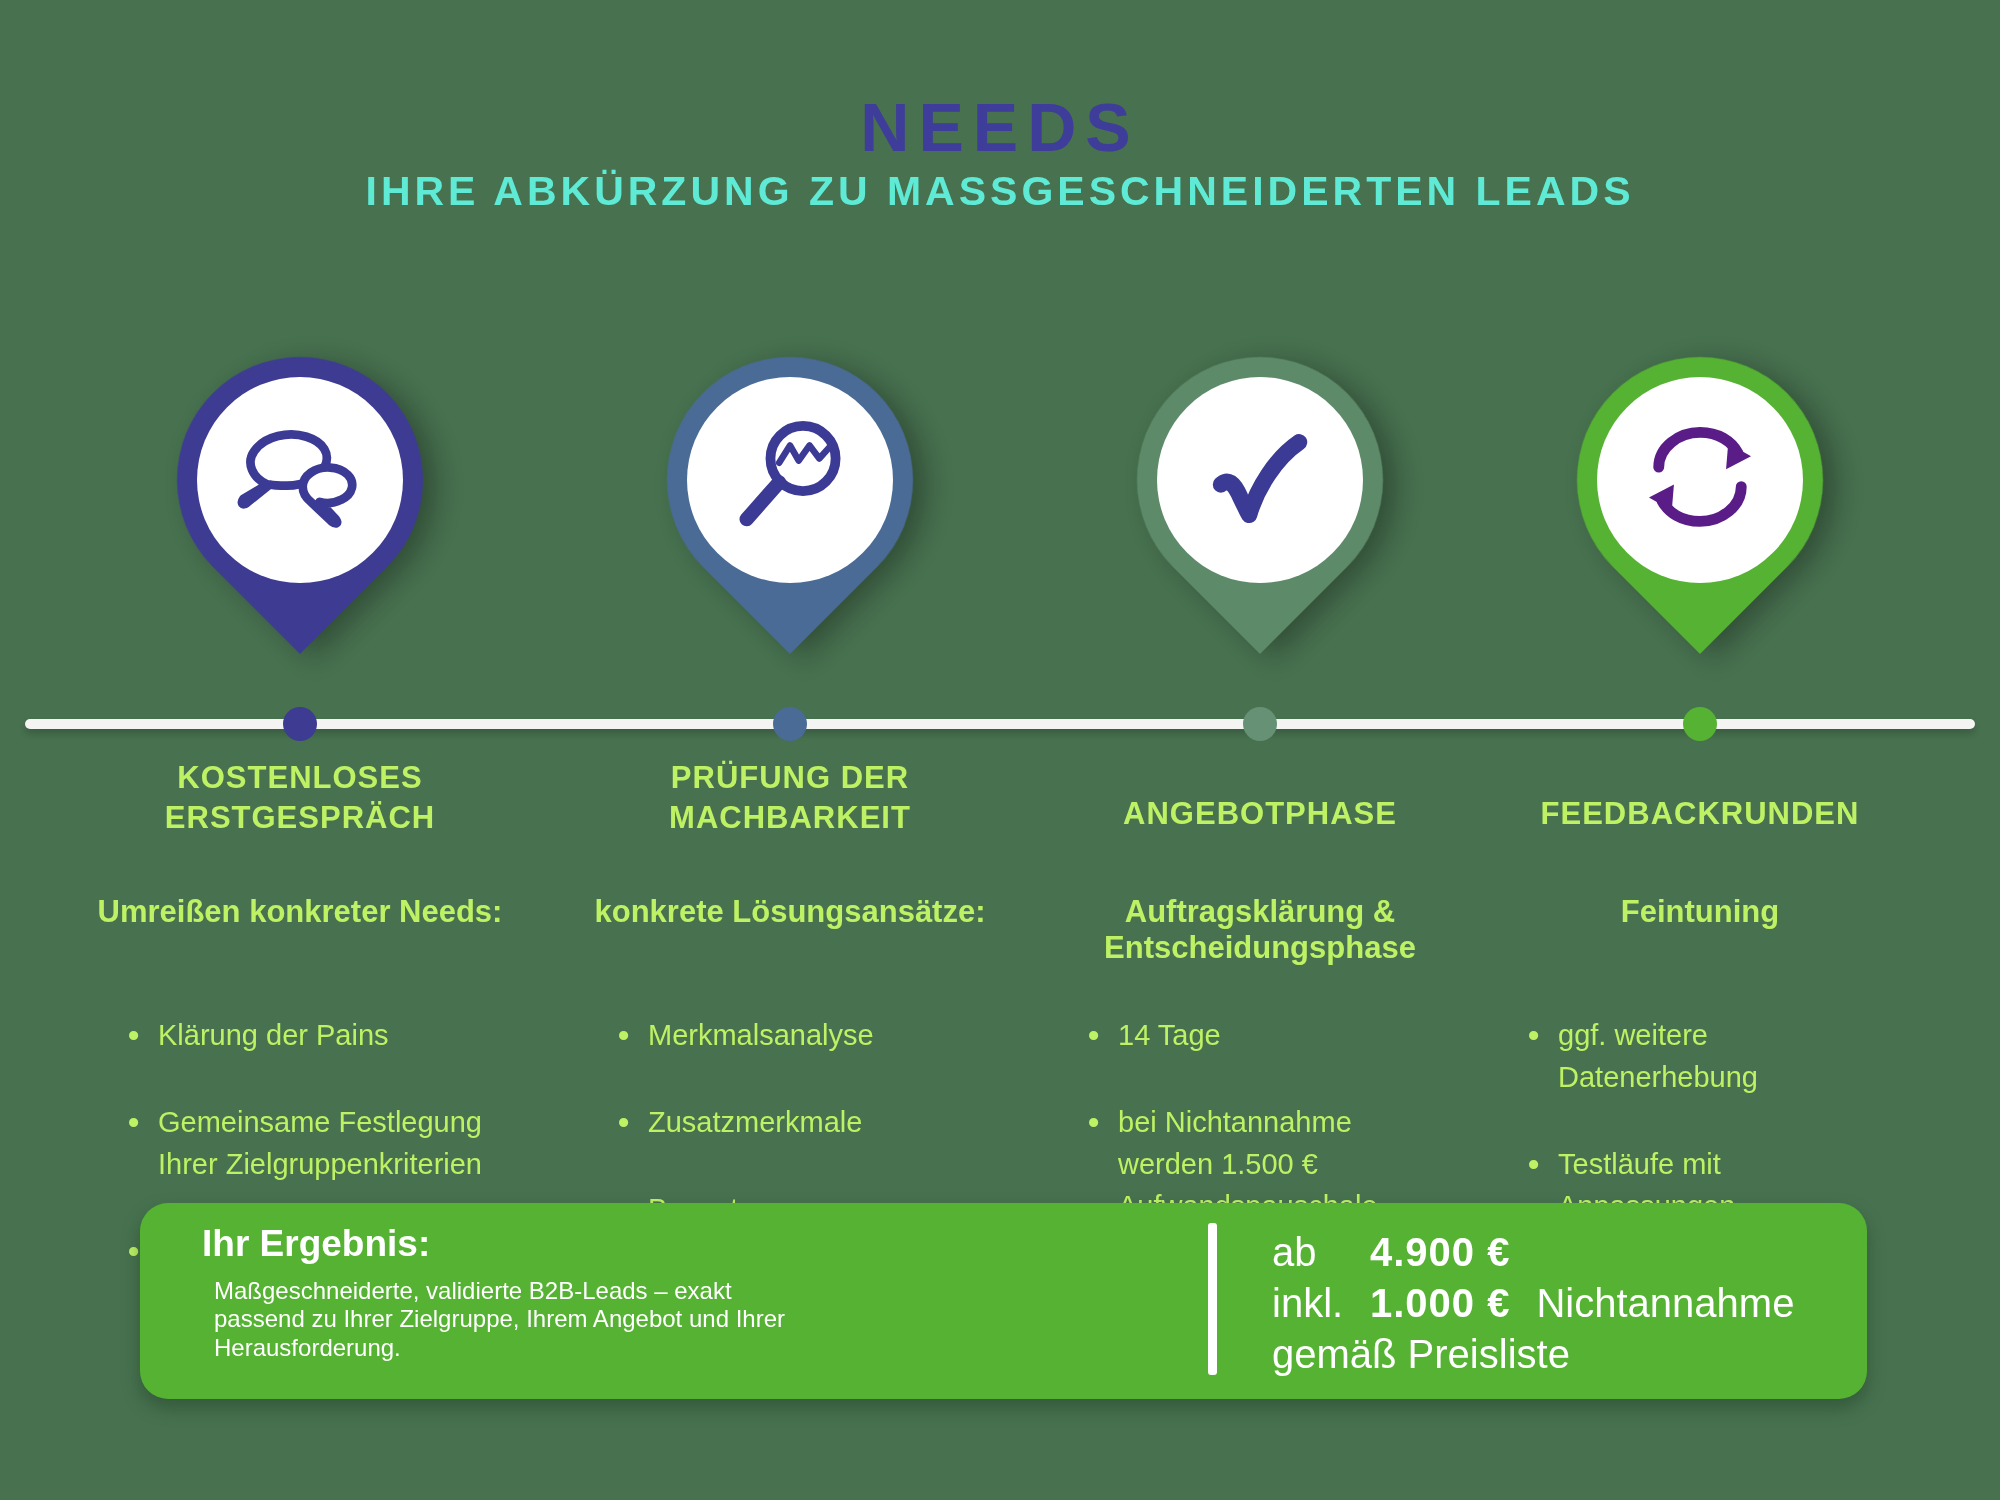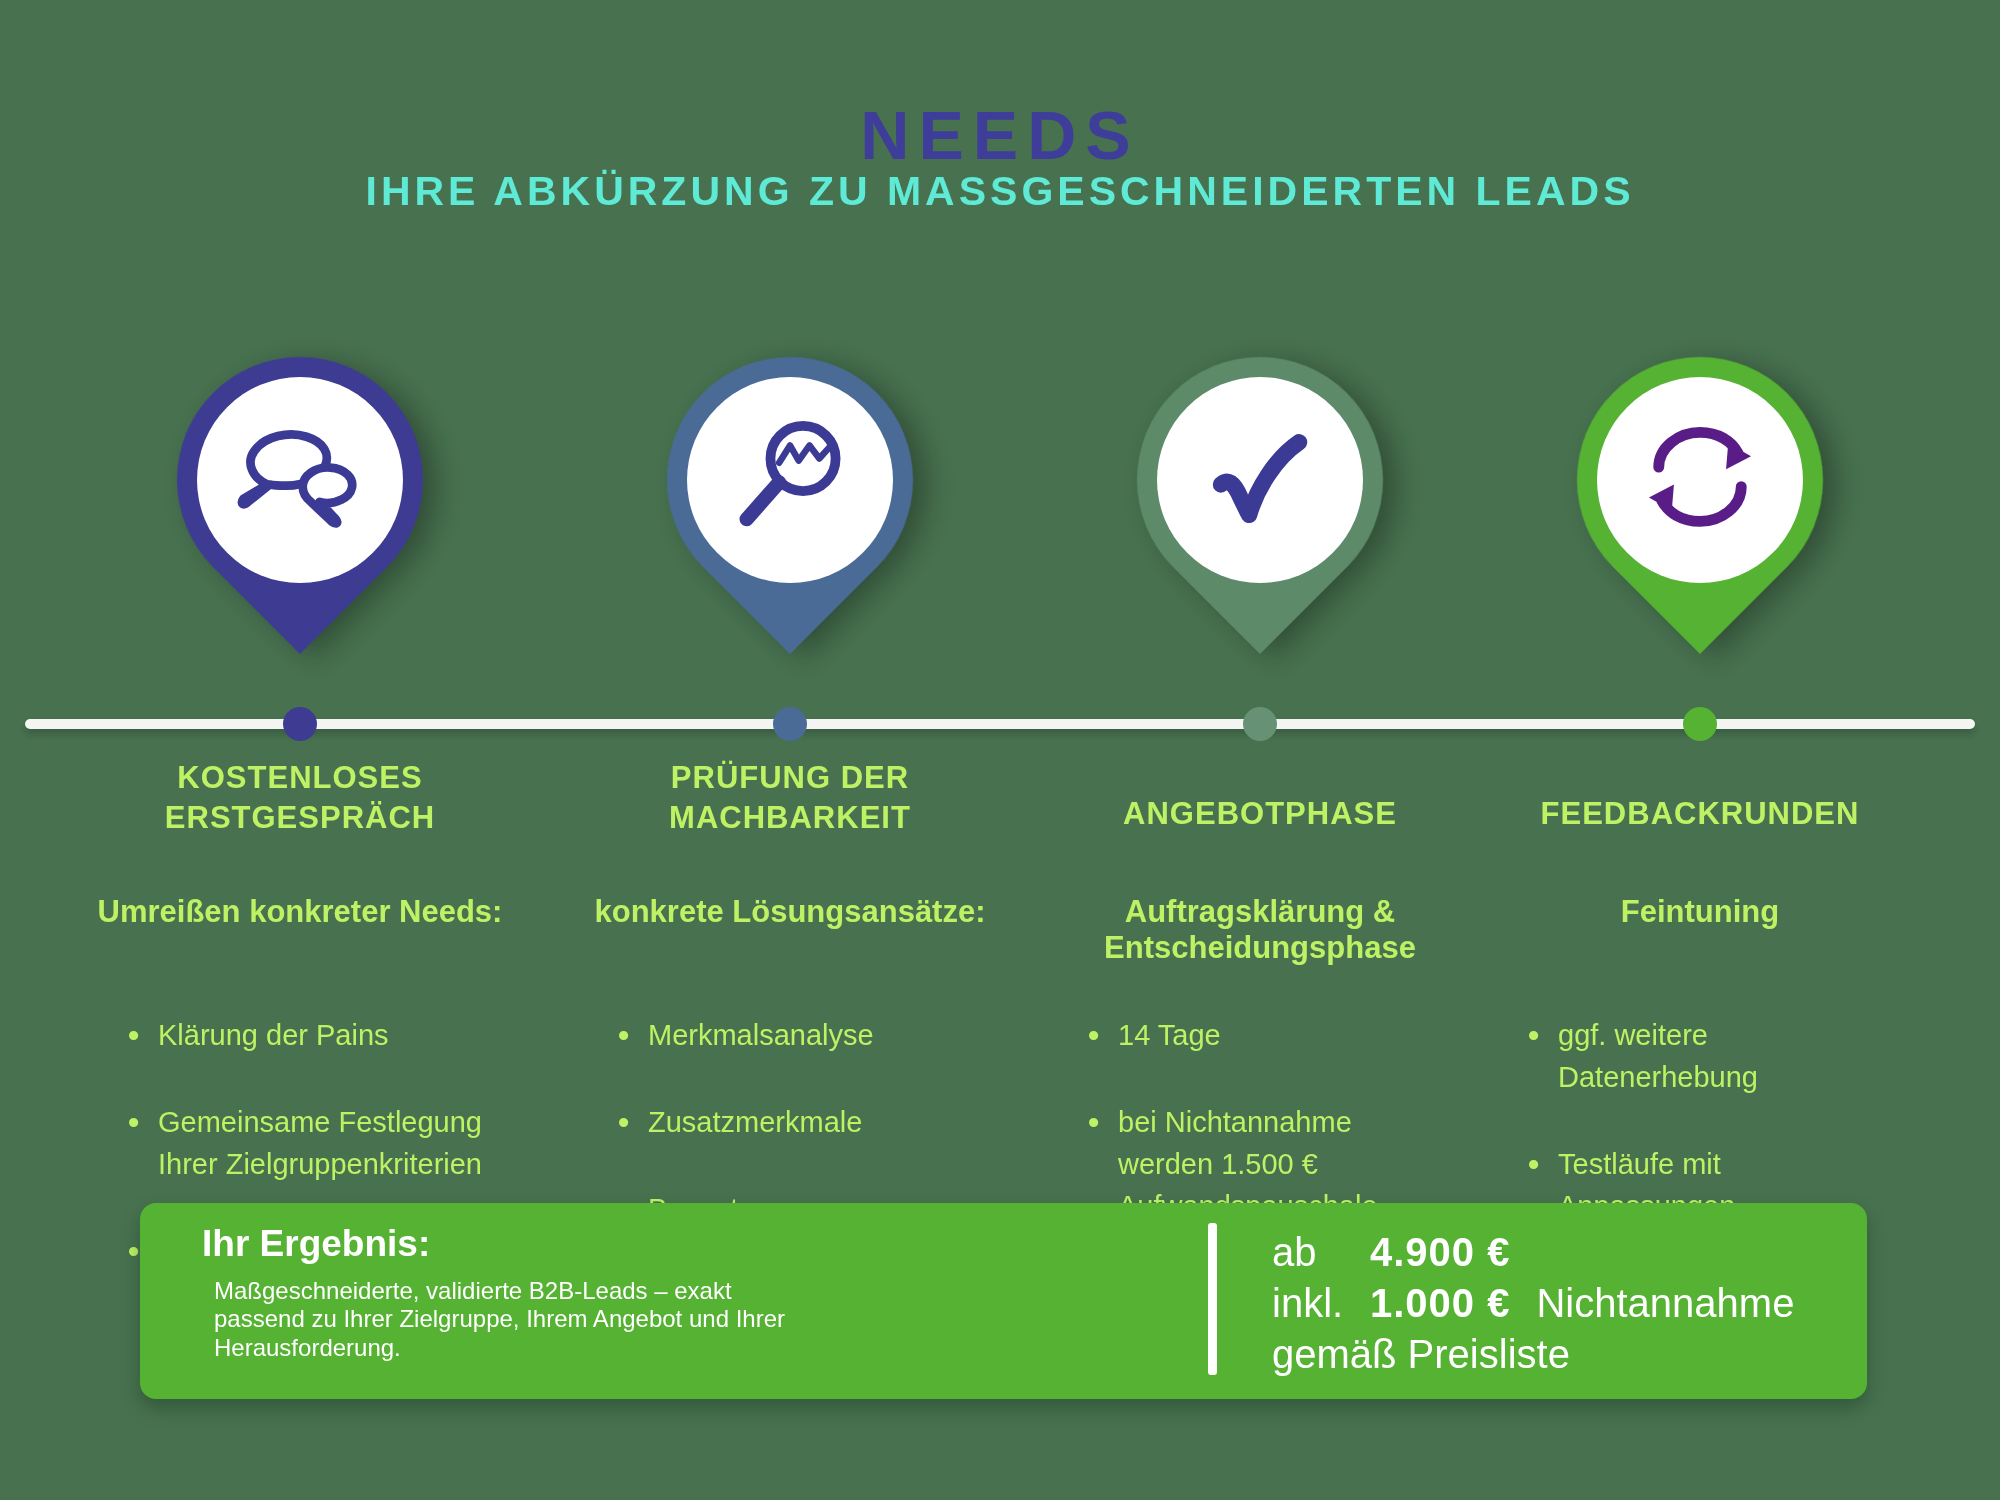--- a/index.html
+++ b/index.html
@@ -3,21 +3,21 @@
 <meta charset="utf-8">
 <style>
   html,body{margin:0;padding:0;background:#47714f;}
   .canvas{
     position:relative; width:2000px; height:1500px; overflow:hidden;
     background:#47714f;
     font-family:"Liberation Sans", sans-serif;
   }
   
   .page-title{
-    position:absolute; top:96px; left:0; width:100%;
+    position:absolute; top:88px; left:0; width:100%;
     text-align:center; font-size:68px; font-weight:bold;
     letter-spacing:9px; color:#3e3d99;
   }
   .page-subtitle{
     position:absolute; top:168px; left:0; width:100%;
     text-align:center; font-size:41px; font-weight:bold;
     letter-spacing:4px; color:#5eead4;
   }
   
   .timeline-line{
@@ -78,21 +78,21 @@
     white-space:pre-line;
   }
   .col-bullets li{position:relative; padding-left:30px; margin:0 0 3px 0;}
   .col-bullets li::before{
     content:"\2022"; position:absolute; left:0; top:-2px;
     font-size:32px; font-weight:bold;
   }
   
   .result-box{
     position:absolute; left:140px; top:1203px; width:1727px; height:196px;
-    background:#55b232; border-radius:16px; color:#ffffff;
+    background:#55b232; border-radius:28px; color:#ffffff;
     filter:drop-shadow(0 9px 9px rgba(15,45,20,0.35));
   }
   .rb-left{position:absolute; left:62px; top:20px;}
   .rb-heading{font-size:37px; font-weight:bold; margin:0 0 6px 0;}
   .rb-desc{font-size:24px; line-height:1.18; white-space:pre-line; margin:12px;}
   .rb-divider{
     position:absolute; left:1068px; top:20px; width:9px; height:152px;
     background:#ffffff; border-radius:3px;
   }
   .rb-right{position:absolute; left:1132px; top:24px; font-size:40px; line-height:1.27;}

